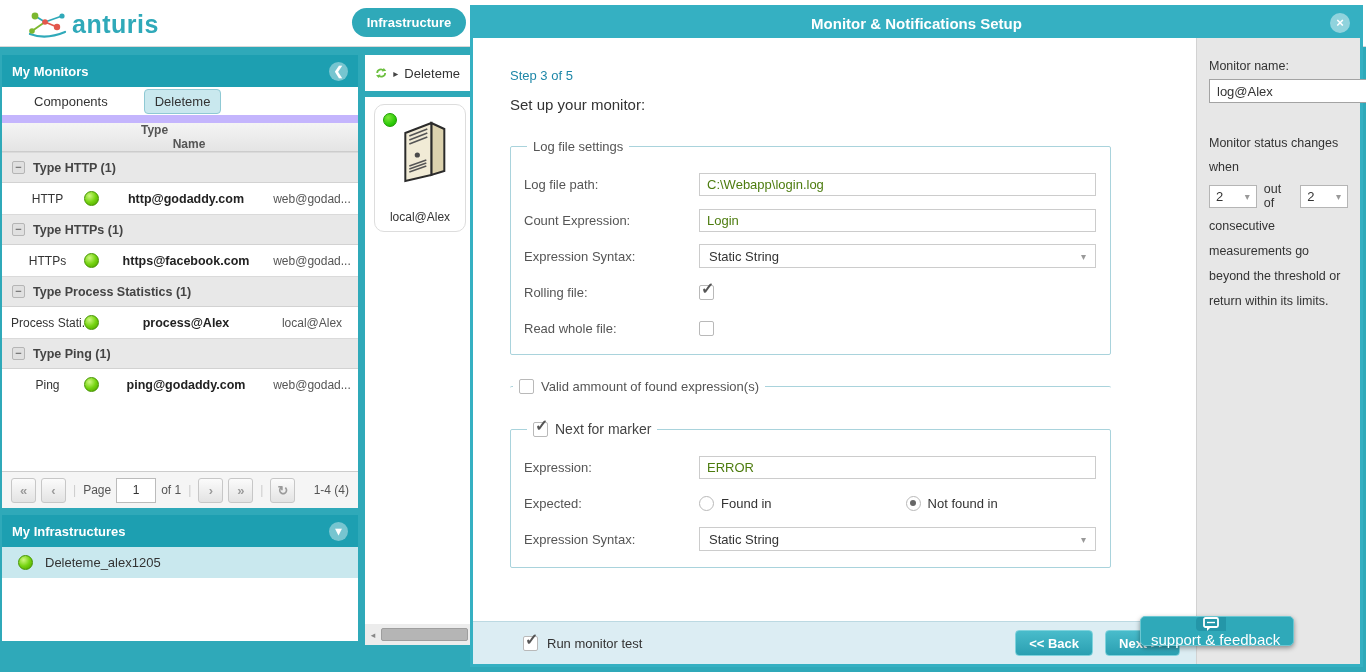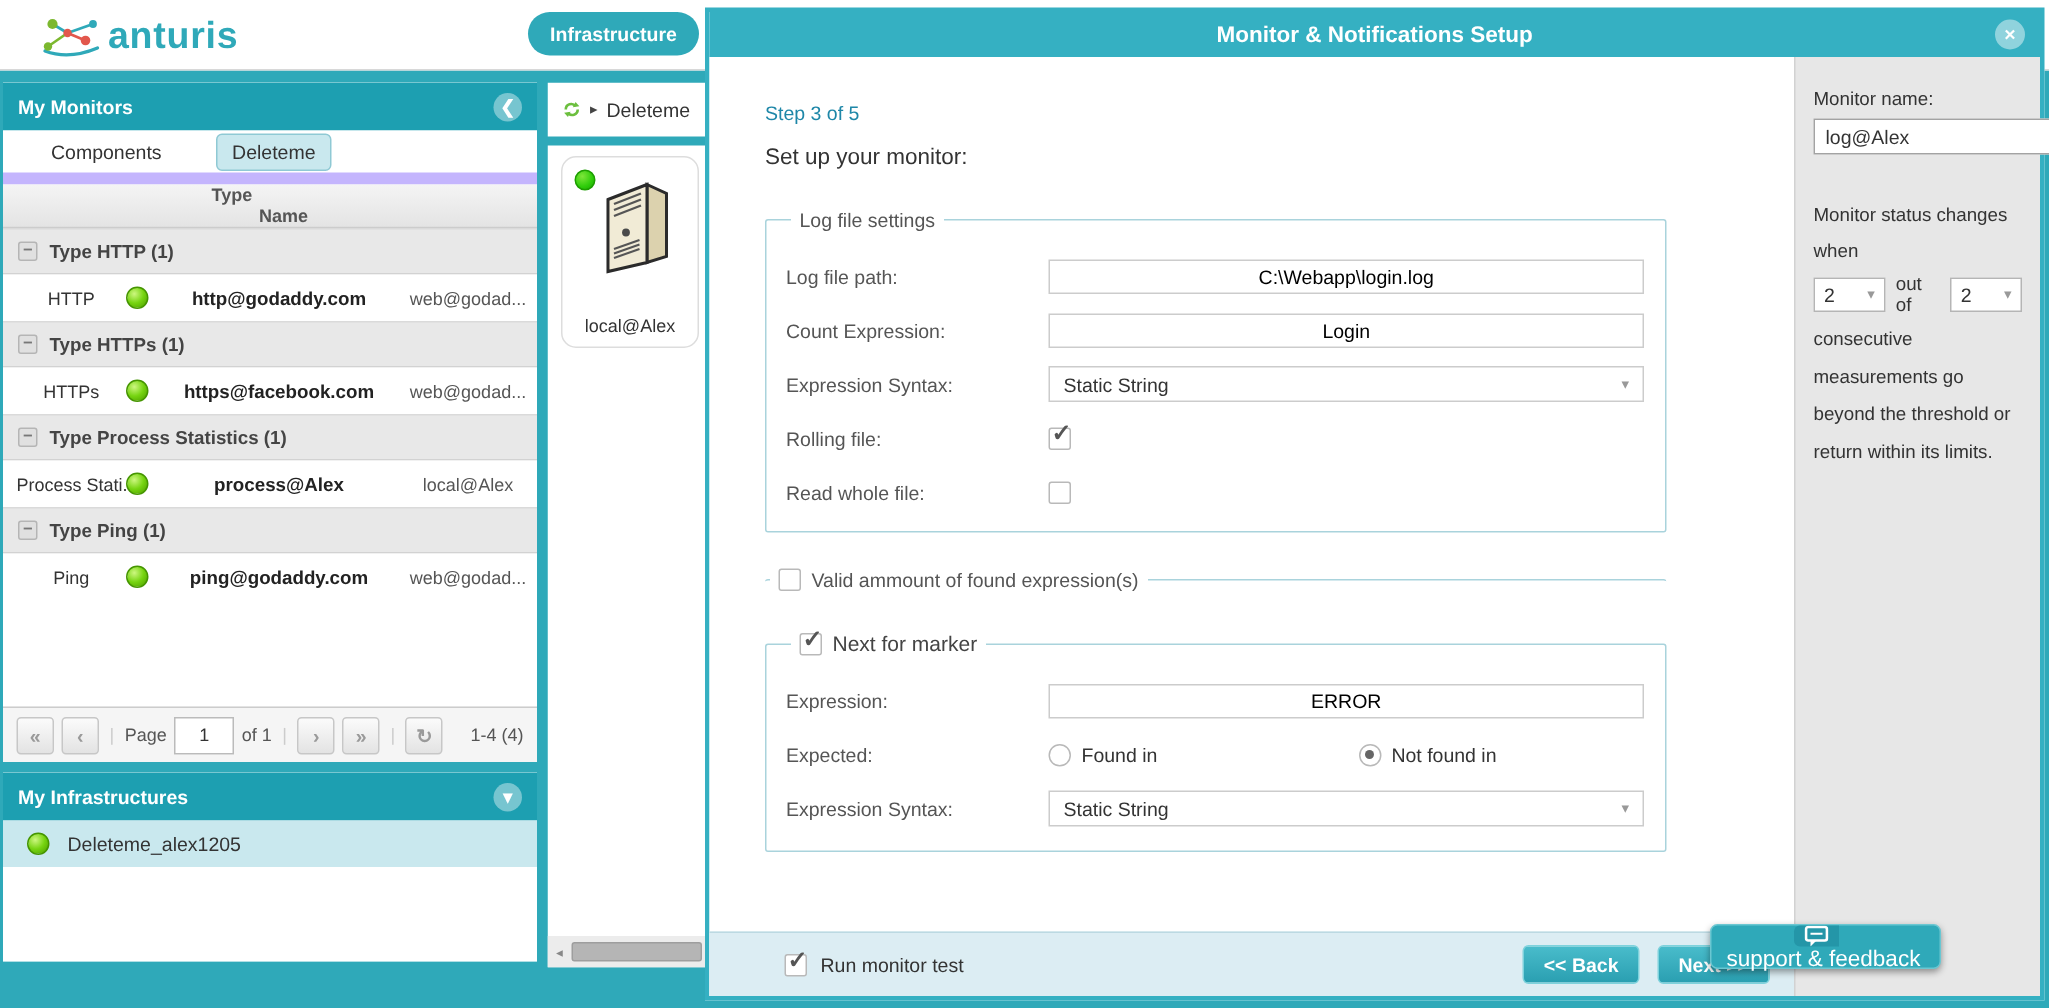--- a/index.html
+++ b/index.html
@@ -88,21 +88,21 @@
   .mheading { color:#333; font-size:15px; margin-bottom:26px; }
 
   fieldset { border:1px solid #A9D3DC; border-radius:2px; width:601px; padding:8px 12px 10px 13px; }
   legend { font-size:13px; color:#555; padding:0 6px; margin-left:3px; display:flex; align-items:center; gap:7px; }
   fieldset.collapsed { border:none; border-top:1px solid #A9D3DC; padding:0; margin-top:24px; height:14px; }
   fieldset.marker { margin-top:27px; }
   fieldset.marker legend { font-size:14px; color:#444; }
 
   .frow { display:flex; align-items:center; margin:10px 0 12px 0; min-height:24px; }
   .frow label { width:175px; font-size:13px; color:#555; }
-  input.txt { width:397px; height:23px; border:1px solid #ccc; padding:0 7px; font-size:13px; font-family:inherit; color:#000000;text-align:center; }
+  input.txt { width:397px; height:23px; border:1px solid #ccc; padding:0 7px; font-size:13px; font-family:inherit; color:#4d7c0f; }
   .sel { width:397px; height:24px; border:1px solid #ccc; background:#fff; display:flex; align-items:center;
     justify-content:space-between; padding:0 9px; font-size:13px; color:#333; cursor:pointer; }
   .sel-arrow { color:#999; font-size:10px; }
 
   .cb { width:15px; height:15px; background:#fff; border:1px solid #b9b9b9; border-radius:2px; display:inline-block;
     position:relative; flex:0 0 auto; cursor:pointer; }
   .cb .tick { position:absolute; top:-7px; left:1px; font-size:16px; font-weight:bold; color:#555; }
   .radio { width:15px; height:15px; border:1px solid #b9b9b9; border-radius:50%; background:#fff; display:inline-flex;
     align-items:center; justify-content:center; flex:0 0 auto; cursor:pointer; }
   .radio .rdot { width:6px; height:6px; border-radius:50%; background:#666; }

